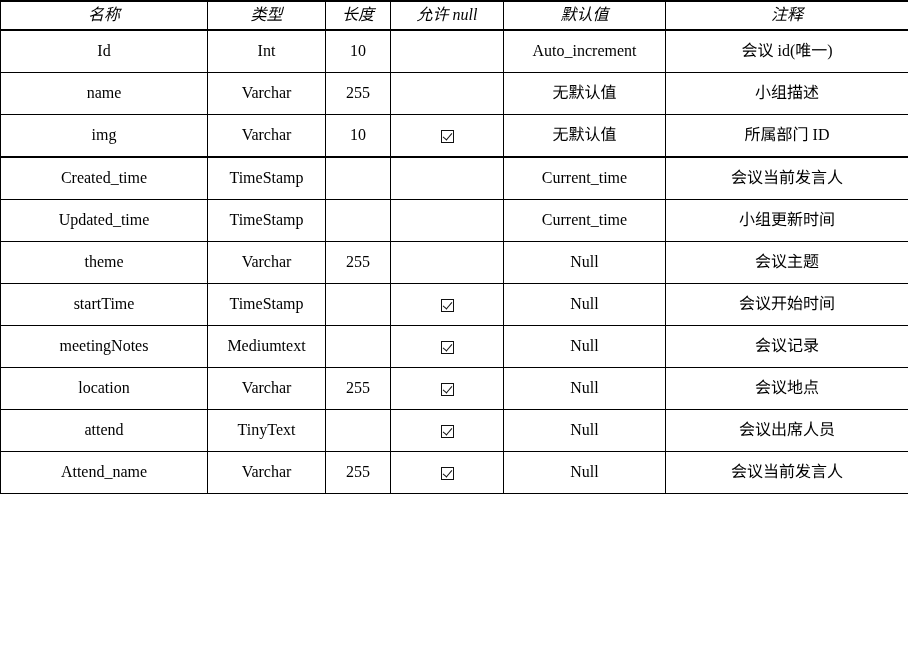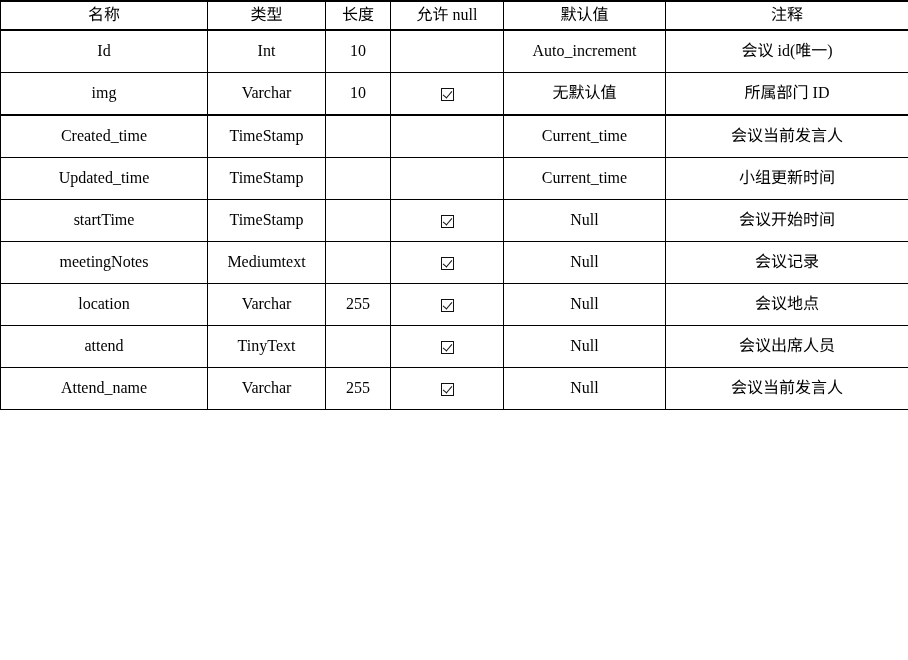--- a/index.html
+++ b/index.html
@@ -37,20 +37,21 @@
     vertical-align: middle;
     padding: 0 2px;
     line-height: 1.15;
     white-space: nowrap;
     overflow: hidden;
   }
 
   .schema-table thead th {
     height: 27px;
     font-weight: normal;
+    font-style: italic;
   }
 
   .schema-table tbody td {
     height: 41px;
   }
 
   
   .schema-table thead tr.header-row th {
     border-bottom: 2px solid #000000;
   }
@@ -141,20 +142,38 @@
           <span class="cell-text">10</span>
         </td>
         <td><span class="nullable-empty"></span></td>
         <td>
           <span class="cell-text">Auto_increment</span>
         </td>
         <td>
           <span class="cell-text">会议 id(唯一)</span>
         </td>
       </tr>
+      <tr>
+        <td>
+          <span class="cell-text">name</span>
+        </td>
+        <td>
+          <span class="cell-text">Varchar</span>
+        </td>
+        <td>
+          <span class="cell-text">255</span>
+        </td>
+        <td><span class="nullable-empty"></span></td>
+        <td>
+          <span class="cell-text">无默认值</span>
+        </td>
+        <td>
+          <span class="cell-text">小组描述</span>
+        </td>
+      </tr>
       <tr class="block-end">
         <td>
           <span class="cell-text">img</span>
         </td>
         <td>
           <span class="cell-text">Varchar</span>
         </td>
         <td>
           <span class="cell-text">10</span>
         </td>
@@ -193,20 +212,38 @@
         </td>
         <td>
           <span class="cell-text"></span>
         </td>
         <td><span class="nullable-empty"></span></td>
         <td>
           <span class="cell-text">Current_time</span>
         </td>
         <td>
           <span class="cell-text">小组更新时间</span>
+        </td>
+      </tr>
+      <tr>
+        <td>
+          <span class="cell-text">theme</span>
+        </td>
+        <td>
+          <span class="cell-text">Varchar</span>
+        </td>
+        <td>
+          <span class="cell-text">255</span>
+        </td>
+        <td><span class="nullable-empty"></span></td>
+        <td>
+          <span class="cell-text">Null</span>
+        </td>
+        <td>
+          <span class="cell-text">会议主题</span>
         </td>
       </tr>
       <tr>
         <td>
           <span class="cell-text">startTime</span>
         </td>
         <td>
           <span class="cell-text">TimeStamp</span>
         </td>
         <td>

